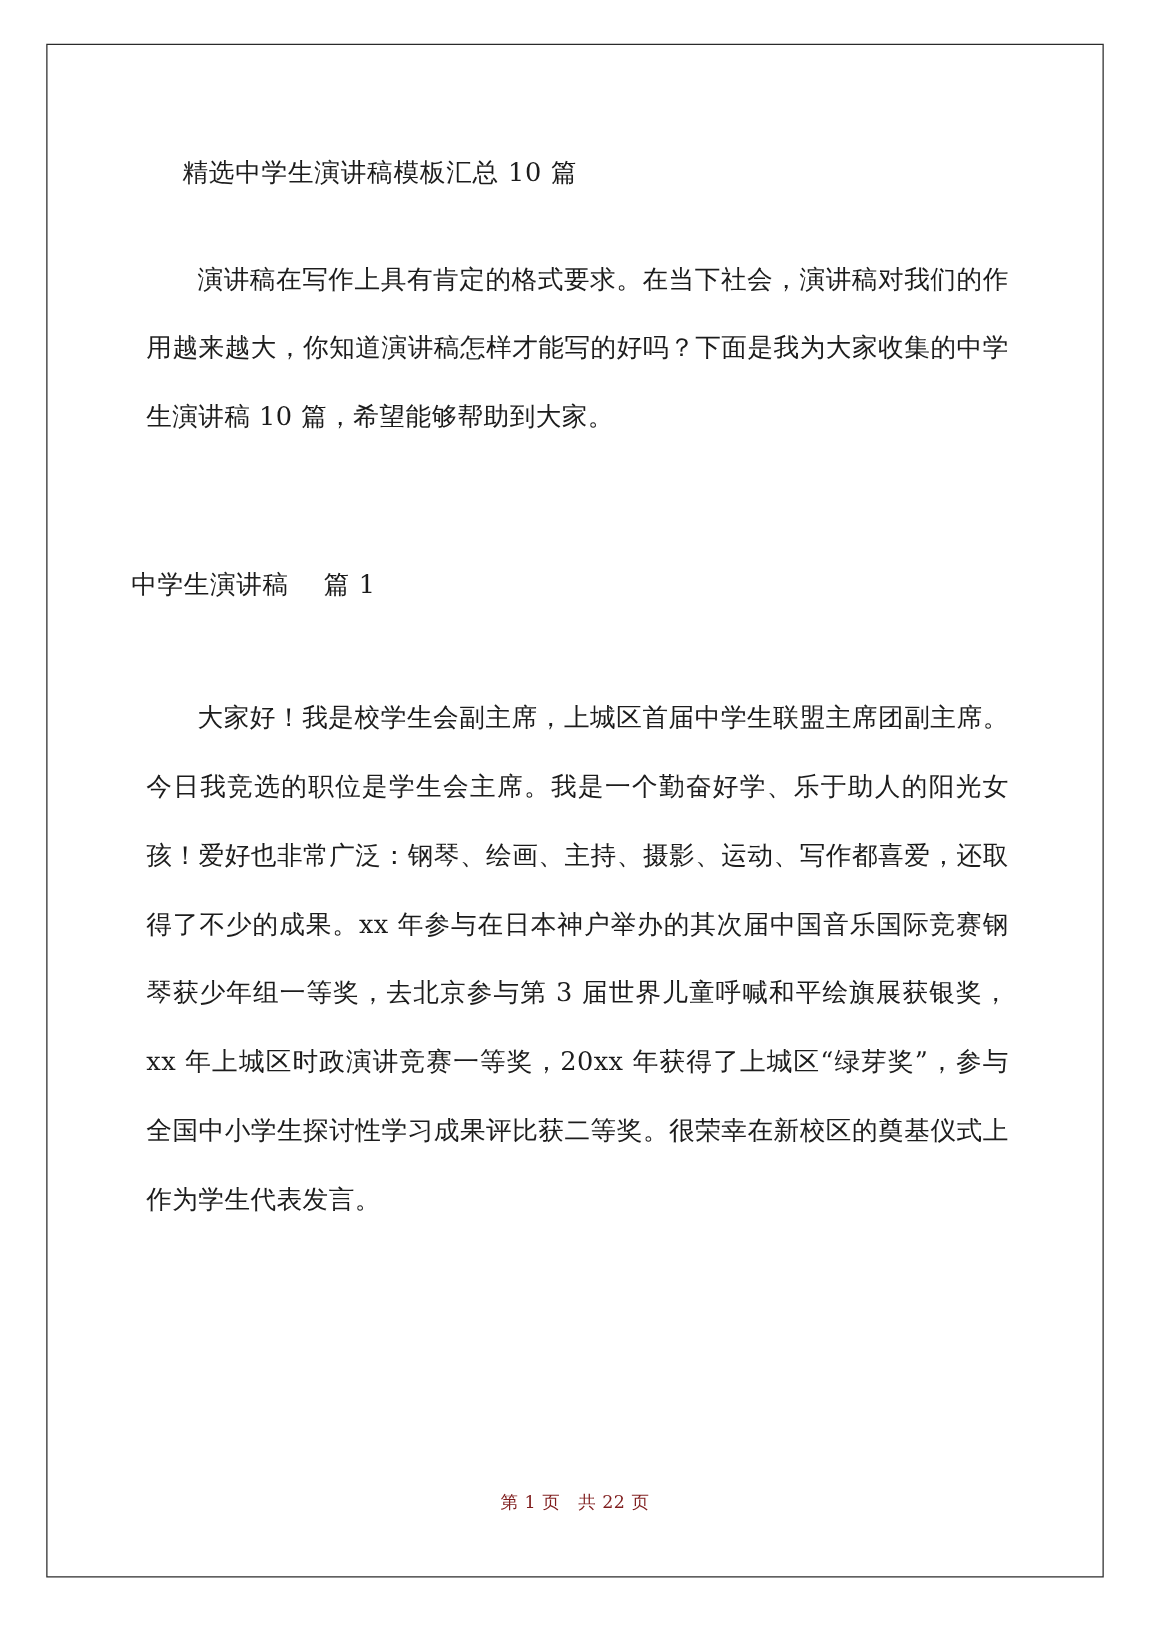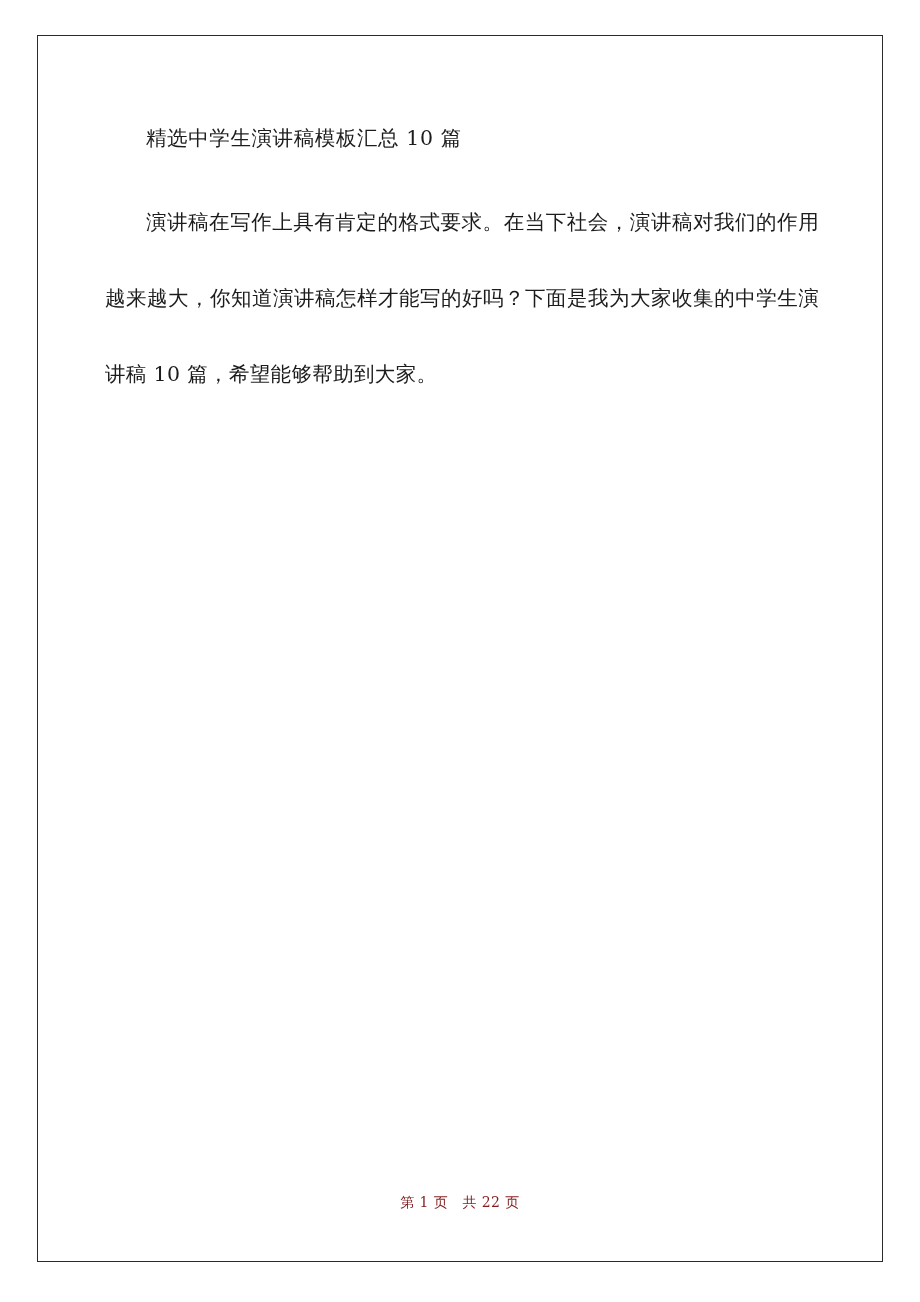--- a/index.html
+++ b/index.html
@@ -50,26 +50,26 @@
     letter-spacing: 0.6px;
     text-indent: 41px;
     margin: 0 0 8px 0;
     font-weight: normal;
     color: #1c1c1c;
     white-space: nowrap;
   }
 
   .para {
     font-size: 20.5px;
-    line-height: 76px;
+    line-height: 55px;
     letter-spacing: 0.35px;
     text-align: justify;
     text-justify: inter-character;
     text-indent: 41px;
-    margin: 0;
+    margin: 12px;
     color: #1c1c1c;
   }
 
   .para.last-open {
     text-align: justify;
   }
 
   .section-head {
     font-size: 20.5px;
     line-height: 40px;
@@ -109,22 +109,24 @@
   <div id="content">
 
     <h1 class="doc-title">精选中学生演讲稿模板汇总 10 篇</h1>
 
     <div class="gap-small"></div>
 
     <p class="para">演讲稿在写作上具有肯定的格式要求。在当下社会，演讲稿对我们的作用越来越大，你知道演讲稿怎样才能写的好吗？下面是我为大家收集的中学生演讲稿 10 篇，希望能够帮助到大家。</p>
 
     <div class="gap-large"></div>
 
+    <h2 class="section-head">中学生演讲稿　 篇 1</h2>
 
     <div class="gap-mid"></div>
 
+    <p class="para">大家好！我是校学生会副主席，上城区首届中学生联盟主席团副主席。今日我竞选的职位是学生会主席。我是一个勤奋好学、乐于助人的阳光女孩！爱好也非常广泛：钢琴、绘画、主持、摄影、运动、写作都喜爱，还取得了不少的成果。xx 年参与在日本神户举办的其次届中国音乐国际竞赛钢琴获少年组一等奖，去北京参与第 3 届世界儿童呼喊和平绘旗展获银奖，xx 年上城区时政演讲竞赛一等奖，20xx 年获得了上城区“绿芽奖”，参与全国中小学生探讨性学习成果评比获二等奖。很荣幸在新校区的奠基仪式上作为学生代表发言。</p>
 
 
   </div>
 
   <div id="page-footer">第 1 页　共 22 页</div>
 
 </div>
 
 </body></html>

